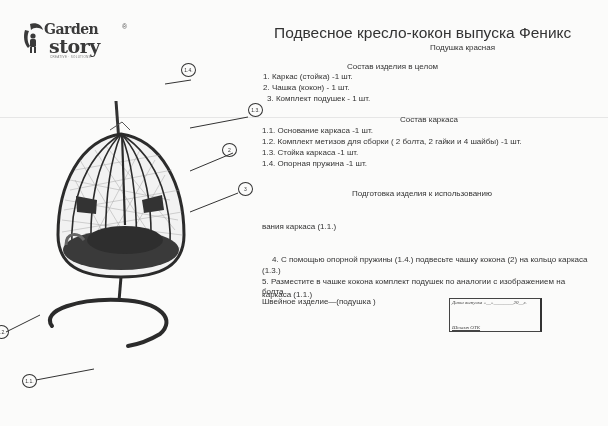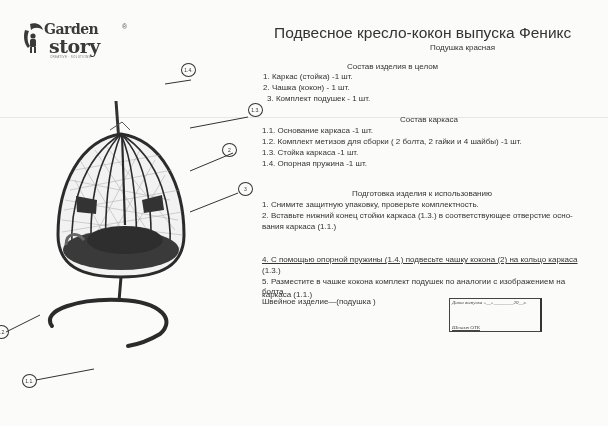--- a/index.html
+++ b/index.html
@@ -83,25 +83,23 @@
   <div class="line" style="left:263px; top:83px;">2. Чашка (кокон) - 1 шт.</div>
   <div class="line" style="left:267px; top:94px;">3. Комплект подушек - 1 шт.</div>
 
   <div class="h-center" style="left:400px; top:115px;">Состав каркаса</div>
   <div class="line" style="left:262px; top:126px;">1.1. Основание каркаса -1 шт.</div>
   <div class="line" style="left:262px; top:137px;">1.2. Комплект метизов для сборки ( 2 болта, 2 гайки и 4 шайбы) -1 шт.</div>
   <div class="line" style="left:262px; top:148px;">1.3. Стойка каркаса -1 шт.</div>
   <div class="line" style="left:262px; top:159px;">1.4. Опорная пружина -1 шт.</div>
 
   <div class="h-center" style="left:352px; top:189px;">Подготовка изделия к использованию</div>
-  <div class="line" style="left:262px; top:200px;">1. Снимите защитную упаковку, проверьте комплектность.</div>
-  <div class="line" style="left:262px; top:211px;">2. Вставьте нижний конец стойки каркаса (1.3.) в соответствующее отверстие  осно-</div>
   <div class="line" style="left:262px; top:222px;">вания каркаса (1.1.)</div>
   <div class="line" style="left:262px; top:244px;margin-top:46px;">каркаса (1.1.)</div>
-  <div class="line" style="left:262px; top:255px;text-decoration:underline;">4. С помощью опорной пружины (1.4.) подвесьте чашку кокона (2) на кольцо каркаса</div>
+  <div class="line" style="left:272px; top:255px;">4. С помощью опорной пружины (1.4.) подвесьте чашку кокона (2) на кольцо каркаса</div>
   <div class="line" style="left:262px; top:266px;">(1.3.)</div>
   <div class="line" style="left:262px; top:277px;">5. Разместите в  чашке кокона  комплект подушек по аналогии с изображением на</div>
   <div class="line" style="left:262px; top:287px;">болта</div>
   <div class="line" style="left:262px; top:297px;">Швейное изделие—(подушка )</div>
 
   <div class="stamp">
     <span class="stamp-date">Дата выпуска «__»________20__г.</span>
     <span class="stamp-otk">Штамп ОТК</span>
   </div>
 

